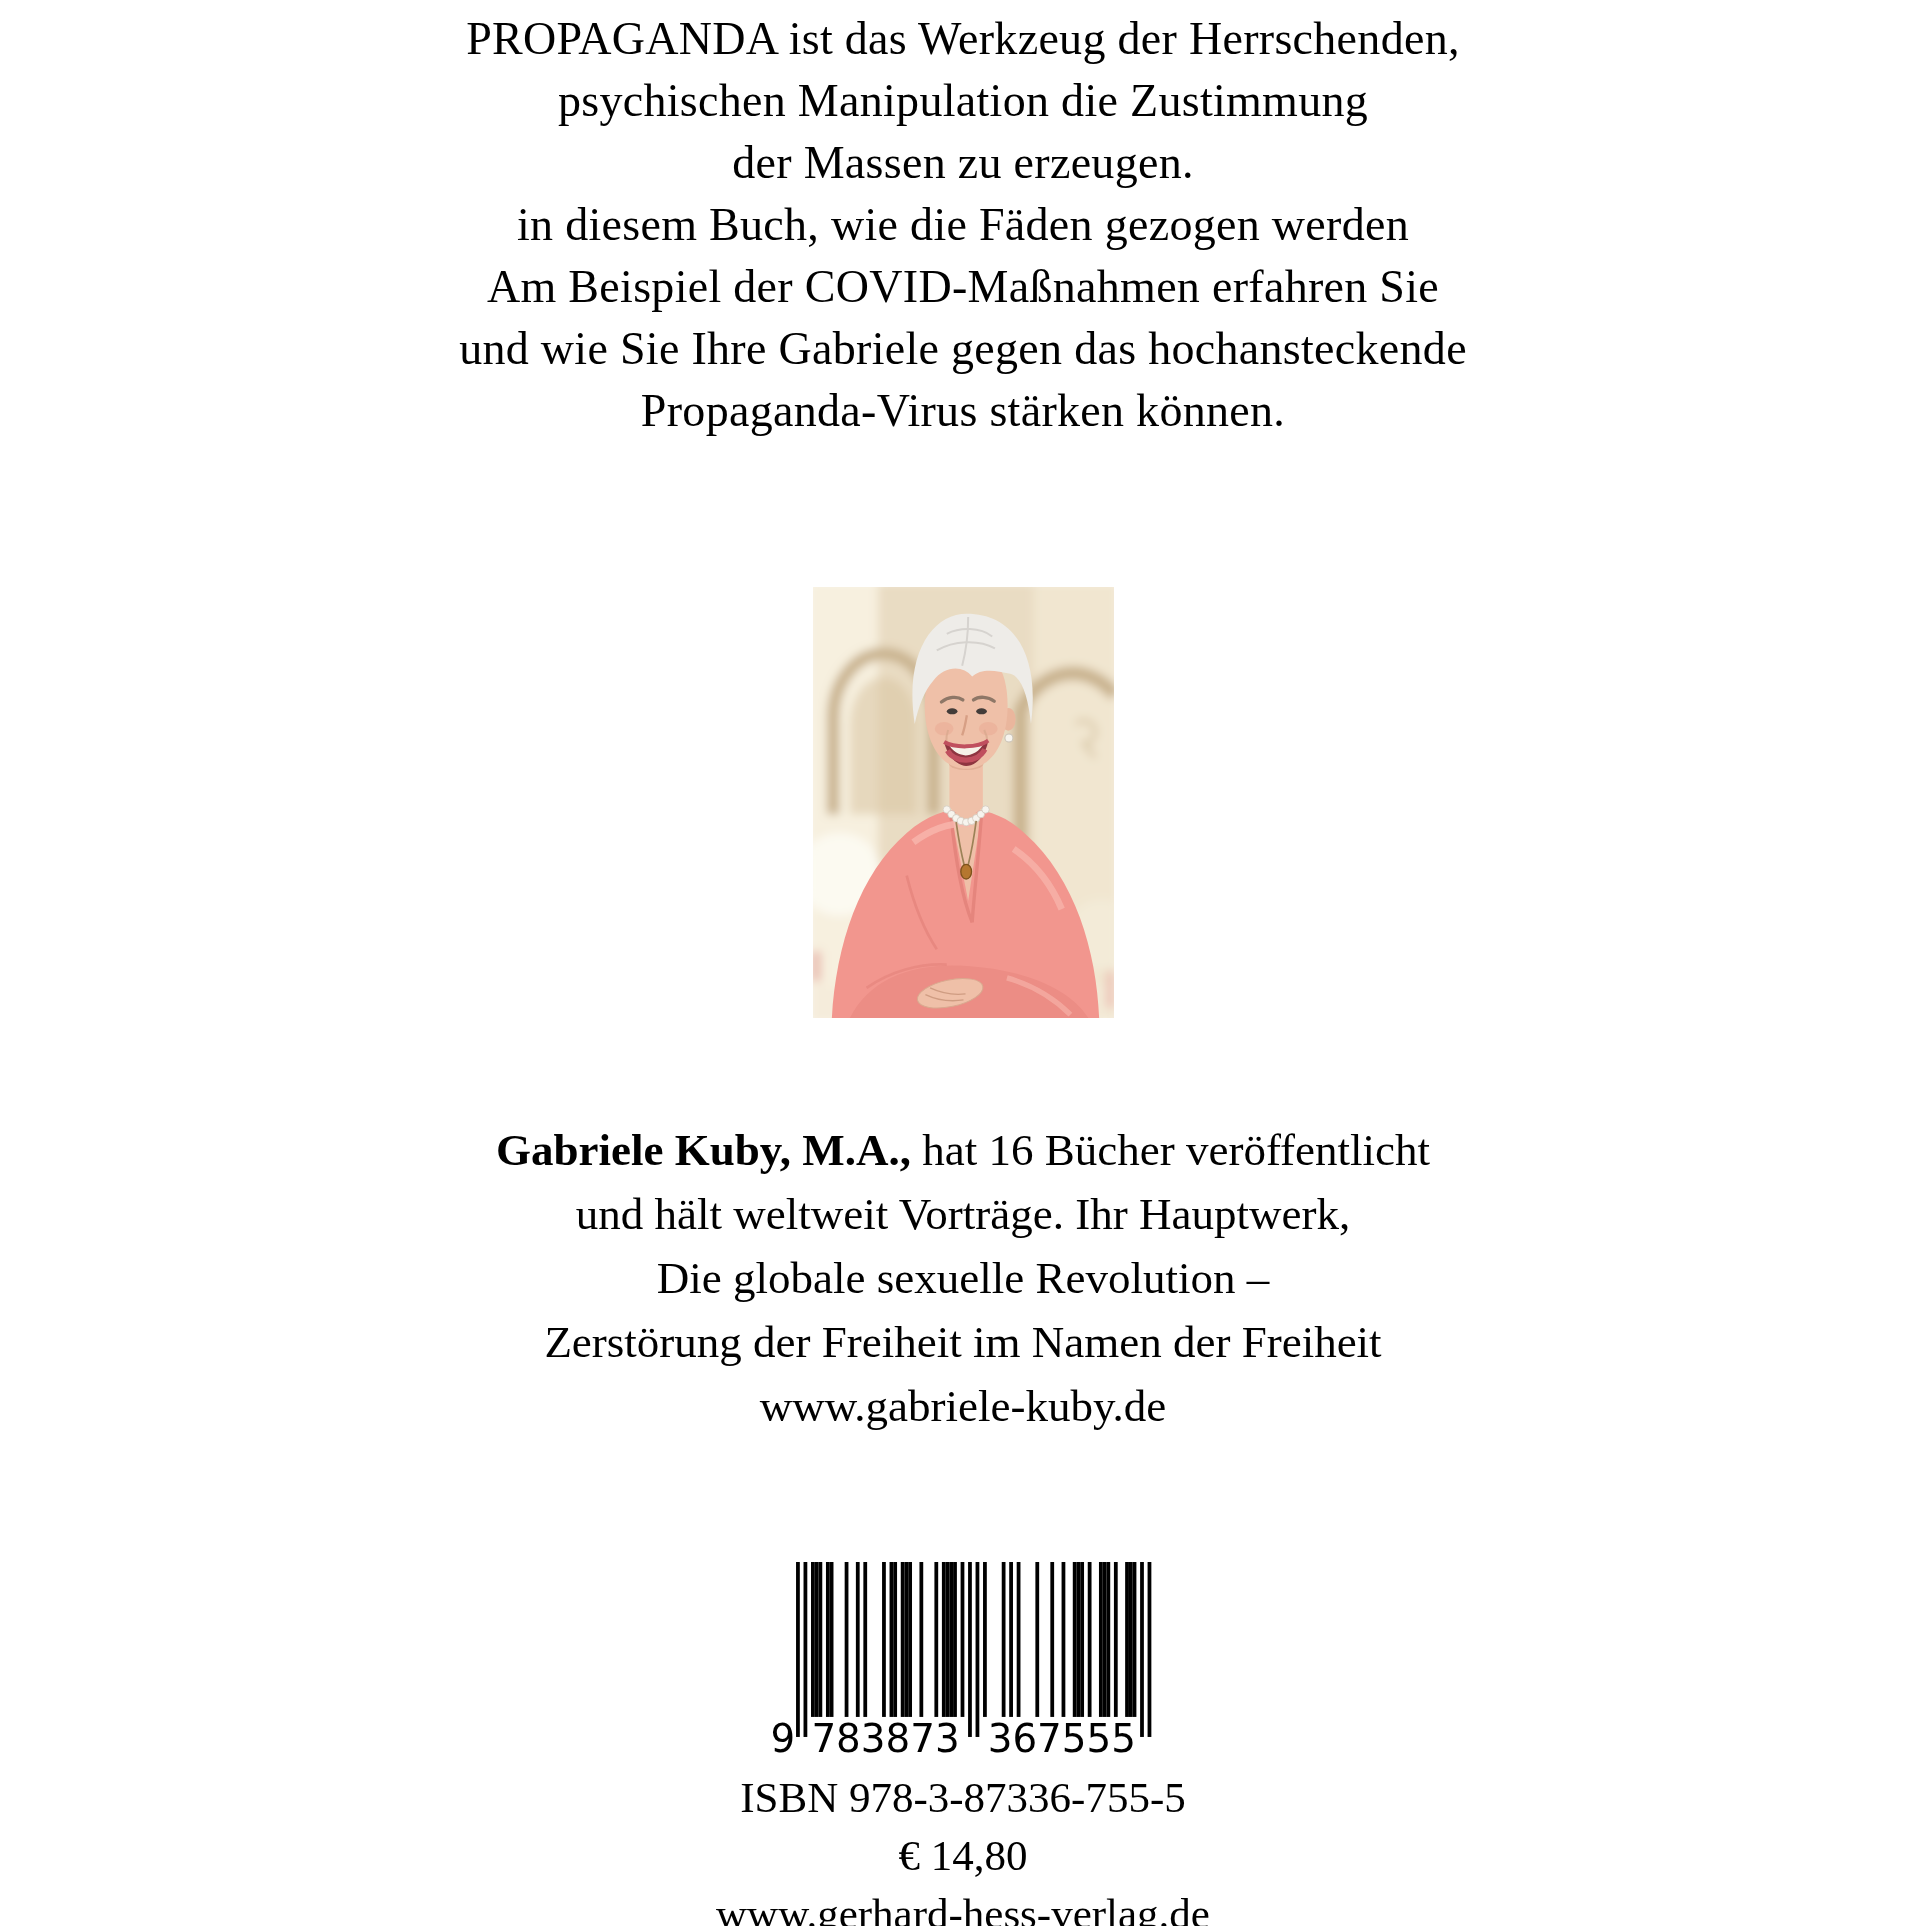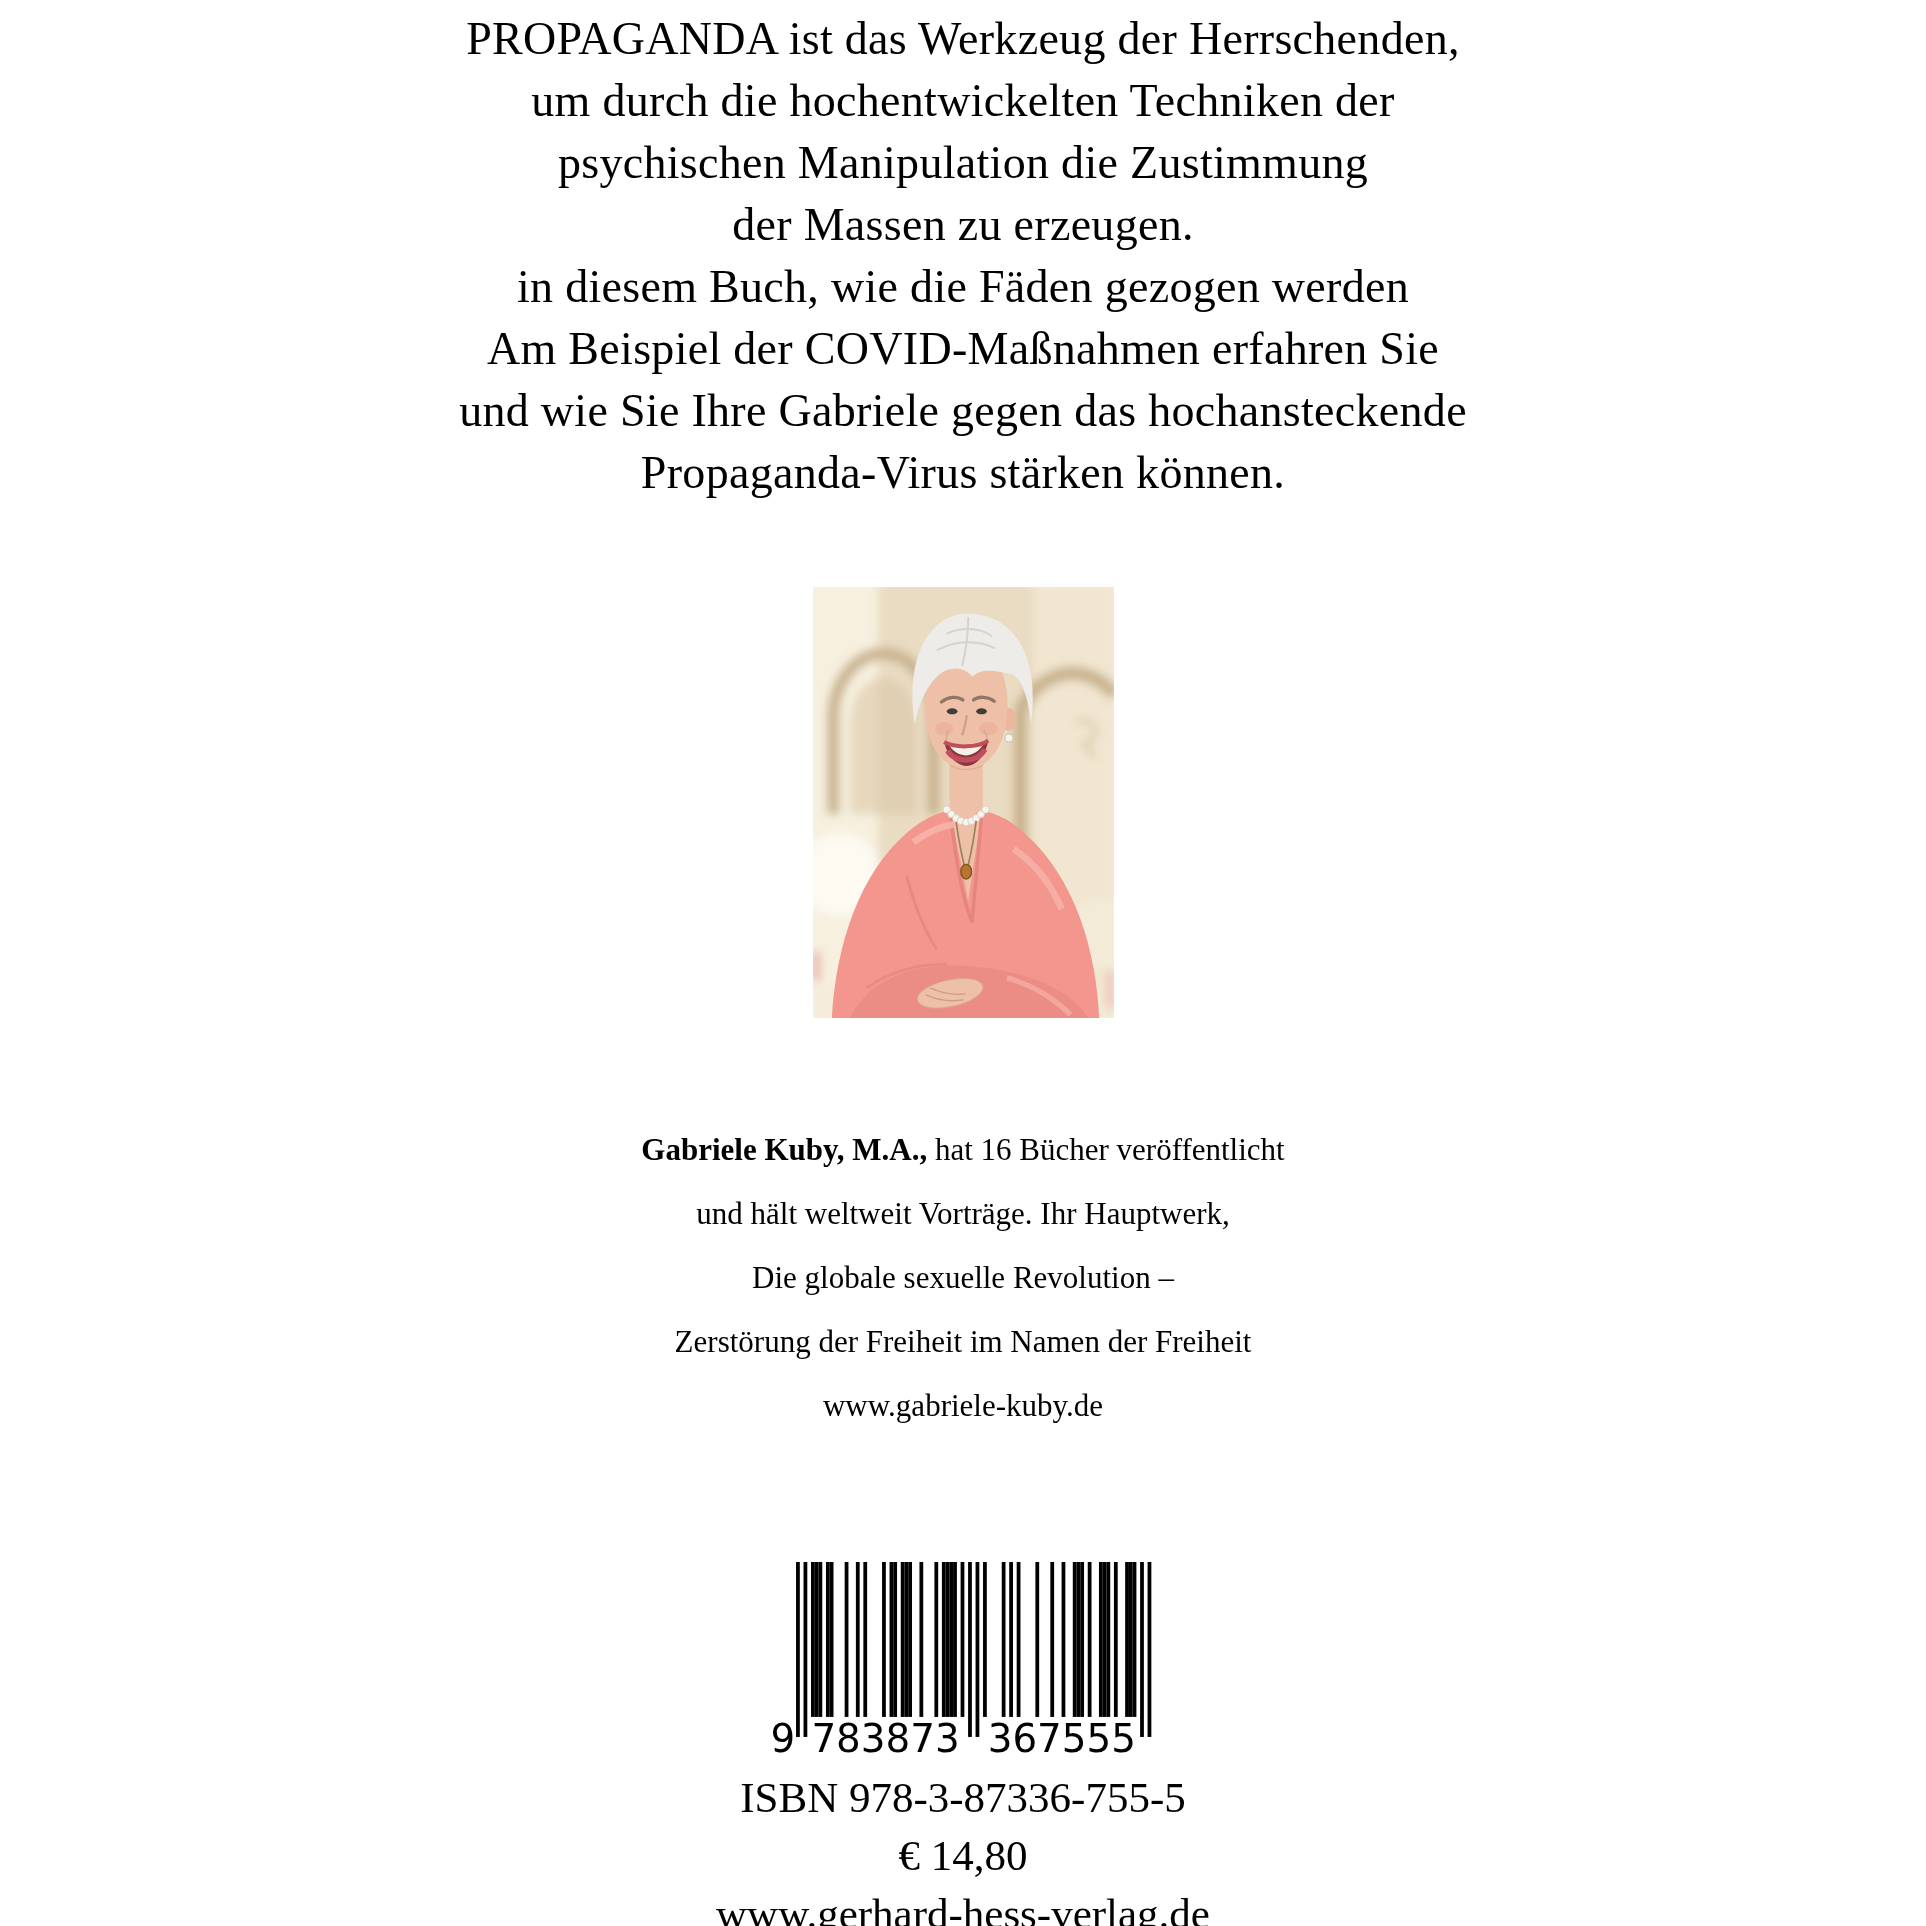--- a/index.html
+++ b/index.html
@@ -22,21 +22,21 @@
     letter-spacing: 0.3px;
   }
   .portrait {
     position: absolute; top: 587px; left: 813px;
     width: 301px; height: 431px;
   }
   .portrait svg { display: block; width: 301px; height: 431px; }
   .bio {
     position: absolute; top: 1118px; left: 0; width: 100%;
     text-align: center;
-    font-size: 31px; line-height: 64px;
+    font-size: 45px; line-height: 64px;
   }
   .bio .bold { font-weight: bold; }
   .bio .italic { }
   .barcode {
     position: absolute; top: 1562px; left: 50%;
     transform: translateX(-50%);
   }
   .bc-digits {
     font-family: "DejaVu Sans", "Liberation Sans", sans-serif;
     font-size: 58px; fill: #000000;
@@ -47,21 +47,20 @@
     font-size: 43px; line-height: 58px;
   }
 </style>
 </head>
 <body>
 
 <div id="cover">
 
   <div class="intro">
     <div class="line">PROPAGANDA ist das Werkzeug der Herrschenden,</div>
-    <div class="line">um durch die hochentwickelten Techniken der</div>
     <div class="line">psychischen Manipulation die Zustimmung</div>
     <div class="line">der Massen zu erzeugen.</div>
     <div class="line">in diesem Buch, wie die Fäden gezogen werden</div>
     <div class="line">Am Beispiel der COVID-Maßnahmen erfahren Sie</div>
     <div class="line">und wie Sie Ihre Gabriele gegen das hochansteckende</div>
     <div class="line">Propaganda-Virus stärken können.</div>
   </div>
 
   <div class="portrait">
     <svg viewBox="0 0 450 645" xmlns="http://www.w3.org/2000/svg">

